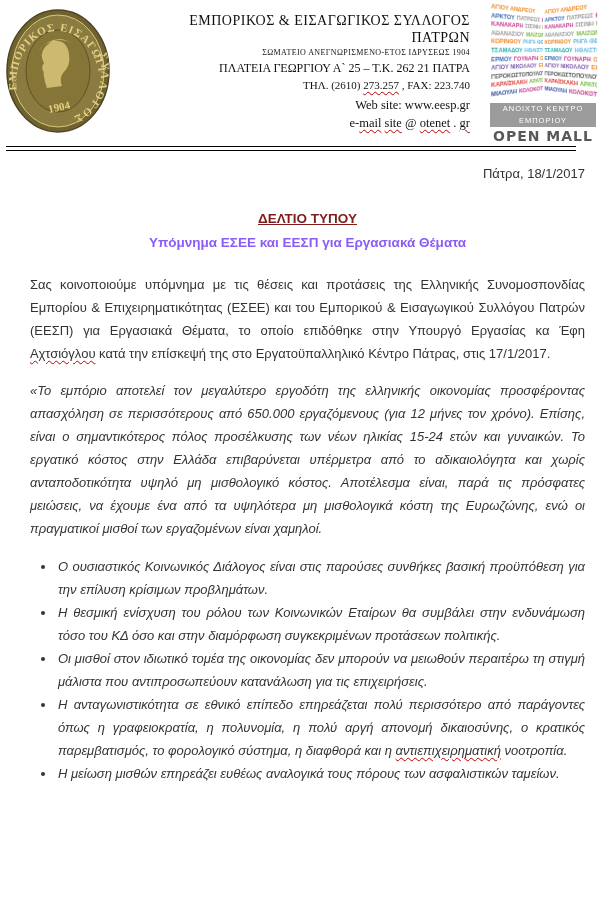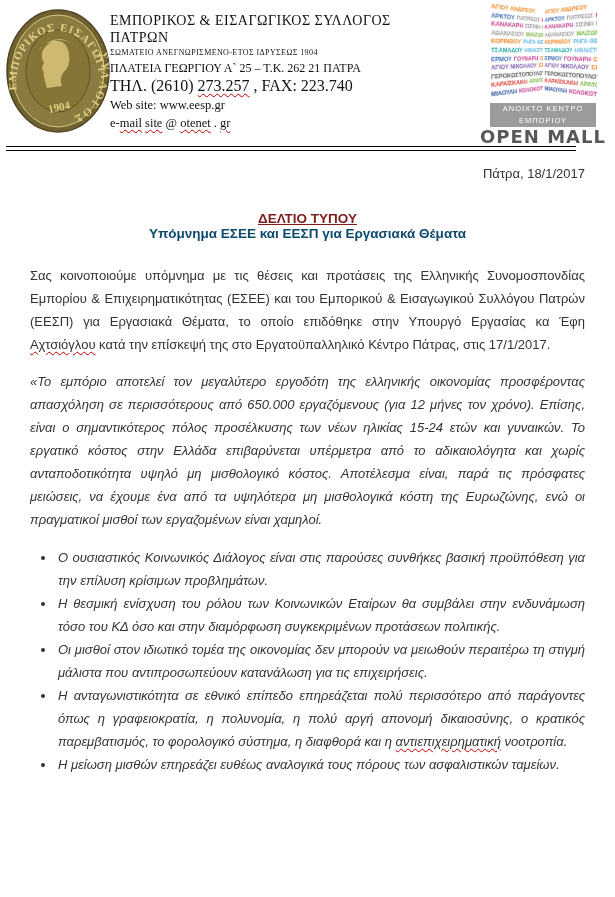--- a/index.html
+++ b/index.html
@@ -4,28 +4,28 @@
 <style>
   html,body{margin:0;padding:0;background:#e8e8e8;}
   .page{
     position:relative;width:615px;height:897px;margin:0 auto;background:#ffffff;
     font-family:"Liberation Sans",sans-serif;color:#1a1a1a;overflow:hidden;
   }
   
   .header{position:relative;height:148px;}
   .seal{position:absolute;left:5px;top:7px;width:106px;height:128px;}
   .center-block{
-    position:absolute;left:110px;top:12px;width:360px;text-align:left;
+    position:absolute;left:110px;top:12px;width:360px;text-align:right;
     font-family:"Liberation Serif",serif;color:#111;
   }
   .org-line1{font-size:14px;letter-spacing:.5px;line-height:18px;}
   .org-line2{font-size:14px;letter-spacing:.5px;line-height:16px;}
   .registry{font-size:8px;letter-spacing:.4px;line-height:11px;margin-top:1px;}
   .address{font-size:12px;line-height:17px;margin-top:2px;}
-  .phone{font-size:16px;line-height:17px;}
+  .phone{font-size:11px;line-height:17px;}
   .web{font-size:12.5px;line-height:18px;margin-top:2px;}
   .email{font-size:12.5px;line-height:18px;}
   .wavy{
     text-decoration-line:underline;text-decoration-style:wavy;
     text-decoration-color:#c00000;text-decoration-thickness:1px;
     text-underline-offset:2px;
   }
   
   .mall{position:absolute;right:3px;top:8px;width:138px;text-align:center;}
   .cube{display:flex;justify-content:center;height:92px;margin-bottom:3px;}
@@ -42,33 +42,33 @@
   .cube-line span{margin-right:2px;}
   .band{
     background:#9b9b9b;color:#ffffff;font-size:7.5px;letter-spacing:1px;
     line-height:12px;margin:0 16px;
   }
   .patras{
     color:#58585a;font-size:15px;letter-spacing:6px;line-height:17px;margin-top:1px;
     white-space:nowrap;
   }
   .openmall{
-    color:#58585a;font-size:18px;font-weight:bold;letter-spacing:1px;line-height:19px;
+    color:#58585a;font-size:14px;font-weight:bold;letter-spacing:1px;line-height:19px;
     font-family:"DejaVu Sans",sans-serif;white-space:nowrap;
   }
   
   .separator{
     position:absolute;top:146px;left:6px;width:570px;height:3px;
     border-top:1.5px solid #000;border-bottom:1.5px solid #000;box-sizing:content-box;
   }
   
   .body{padding:0 30px;}
   .date-line{margin-top:18px;text-align:right;font-size:13px;color:#333;}
   .pr-title{margin-top:30px;text-align:center;font-size:13.5px;font-weight:bold;text-decoration:underline;color:#7f1d1d;}
-  .pr-subtitle{text-align:center;font-size:13.5px;font-weight:bold;color:#0c4a6e;}
+  .pr-subtitle{margin-top:9px;text-align:center;font-size:13.5px;font-weight:bold;color:#8b5cf6;}
   .para{
     margin-top:23px;font-size:13px;line-height:23px;text-align:justify;color:#333;
   }
   .section-heading{
     margin-top:38px;font-size:14px;font-weight:bold;font-style:italic;color:#333;
   }
   .quote{
     margin-top:14px;font-size:13px;line-height:23px;text-align:justify;
     font-style:italic;color:#333;
   }

